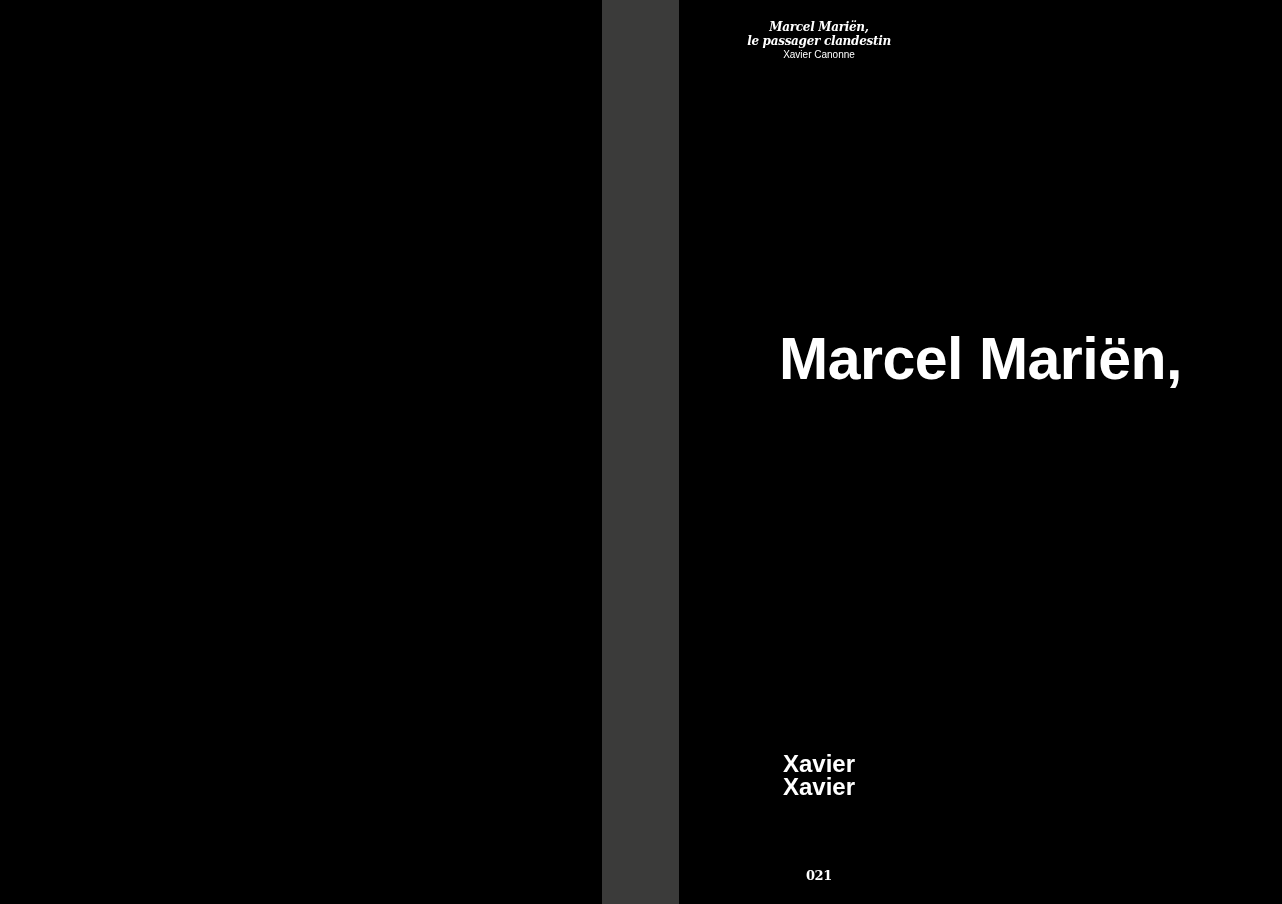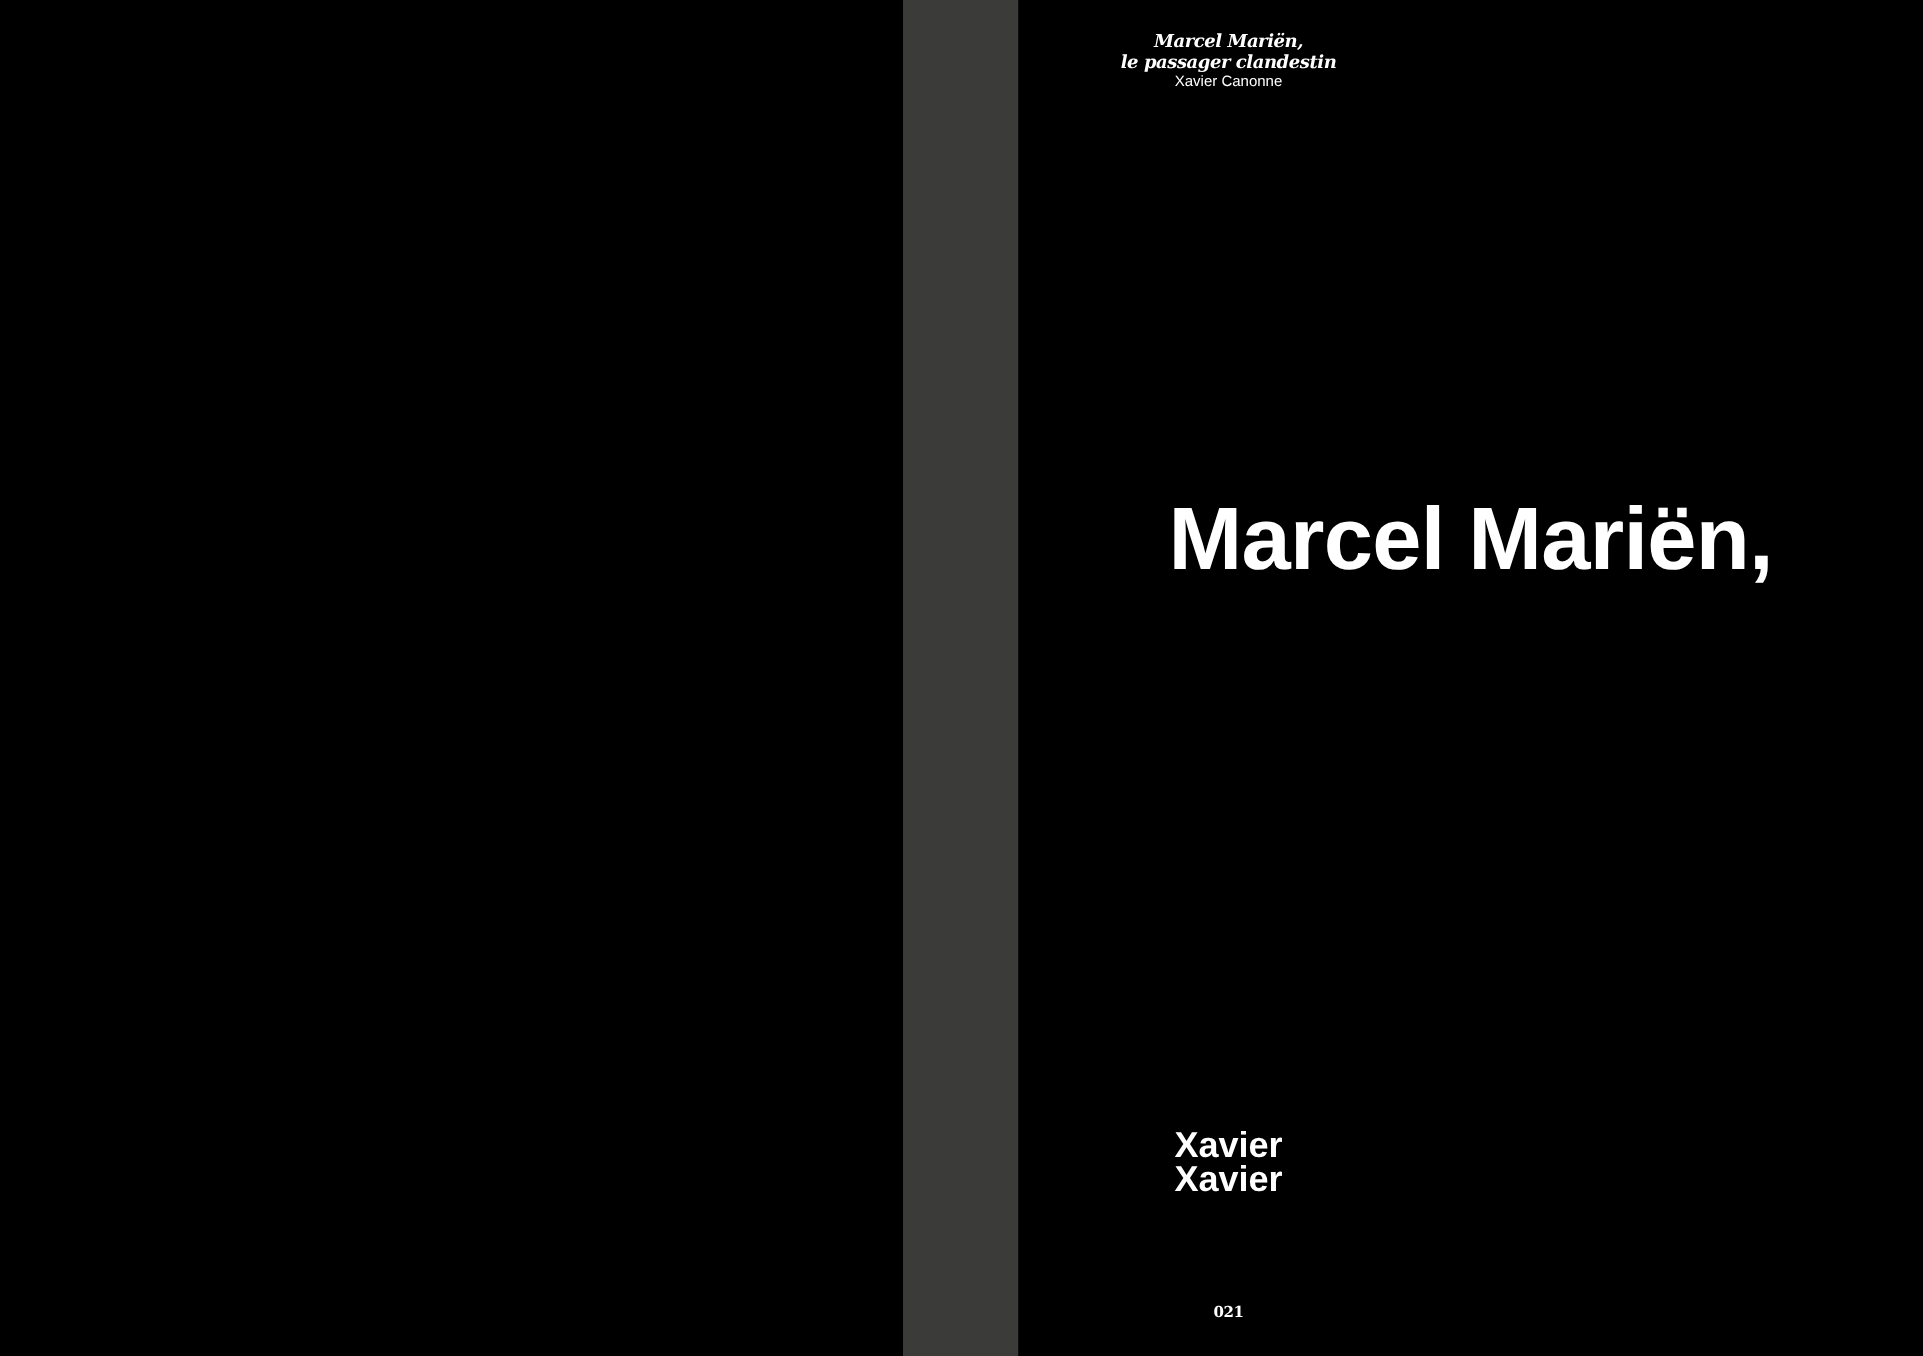--- a/index.html
+++ b/index.html
@@ -95,21 +95,21 @@
     white-space: nowrap;
   }
   .folio {
     position: absolute;
     left: 140px;
     top: 868px;
     transform: translateX(-50%);
     text-align: right;
     font-family: "DejaVu Serif", serif;
     font-weight: bold;
-    font-size: 10px;
+    font-size: 13px;
     line-height: 16px;
     letter-spacing: -0.3px;
   }
 </style>
 </head>
 <body>
 
 <div class="stage" style="background-color: rgb(0, 0, 0);">
 
   <div class="left-page" style="background-color: rgb(0, 0, 0);"></div>

